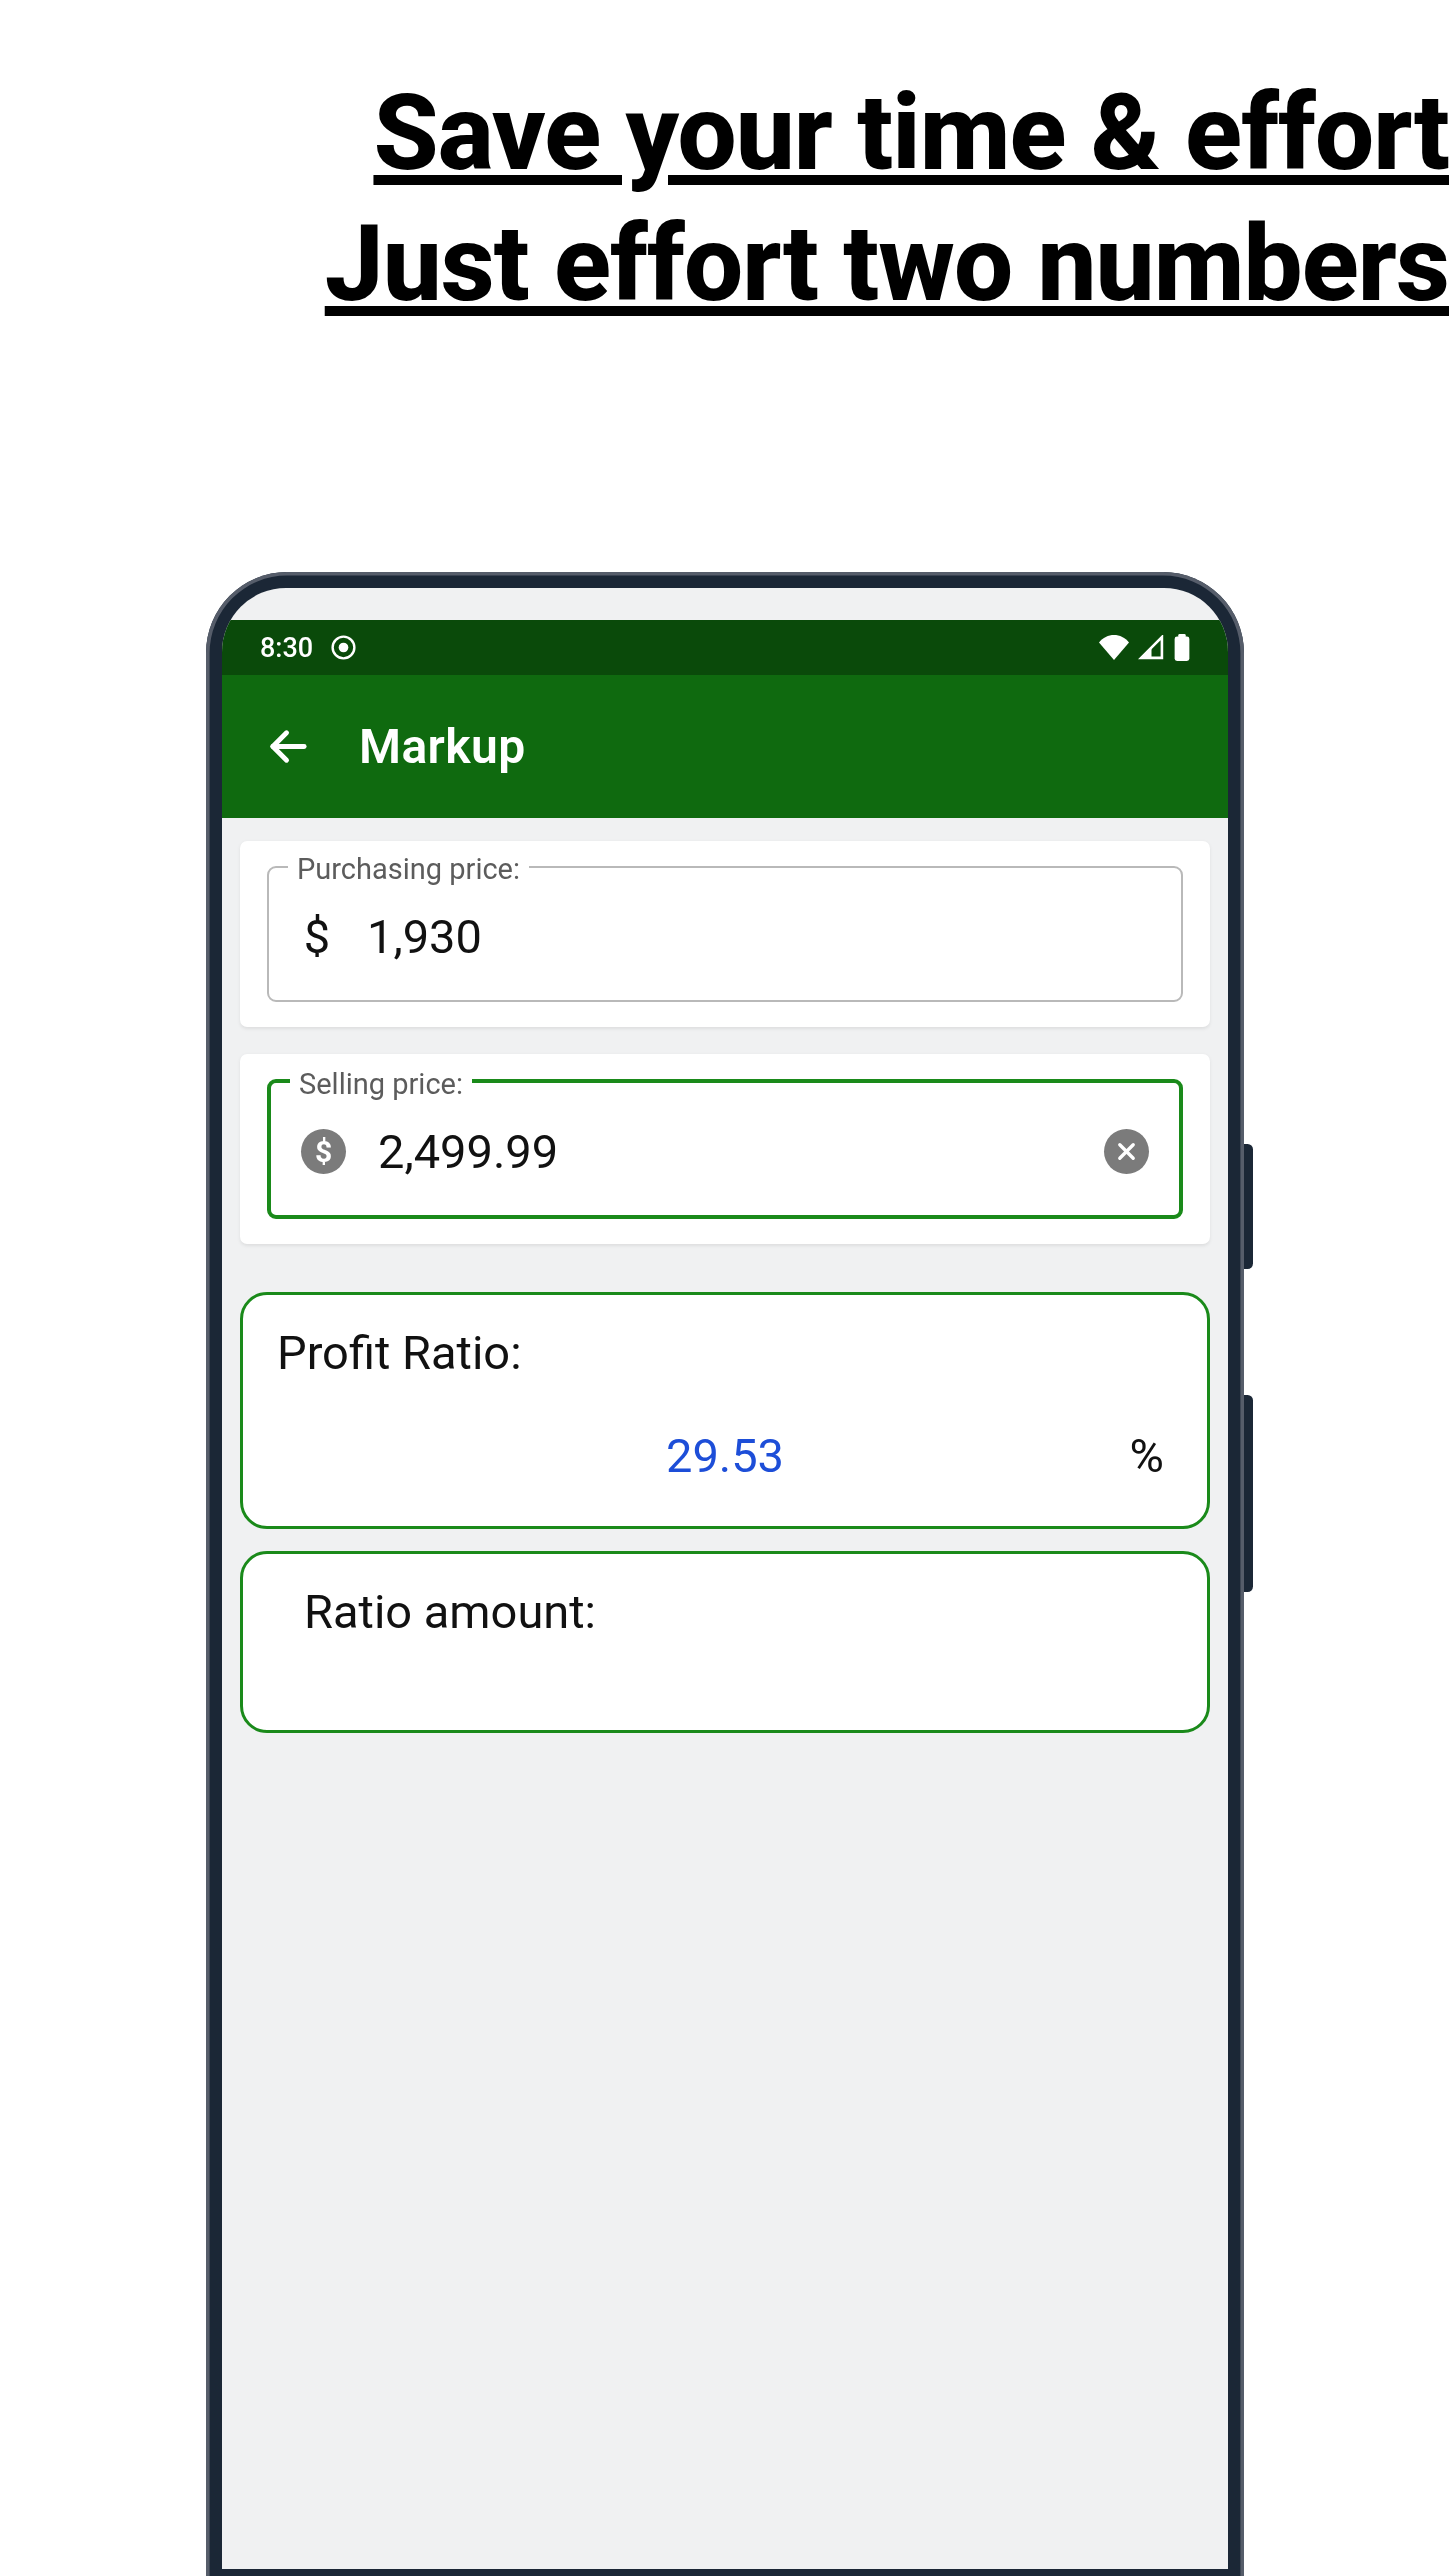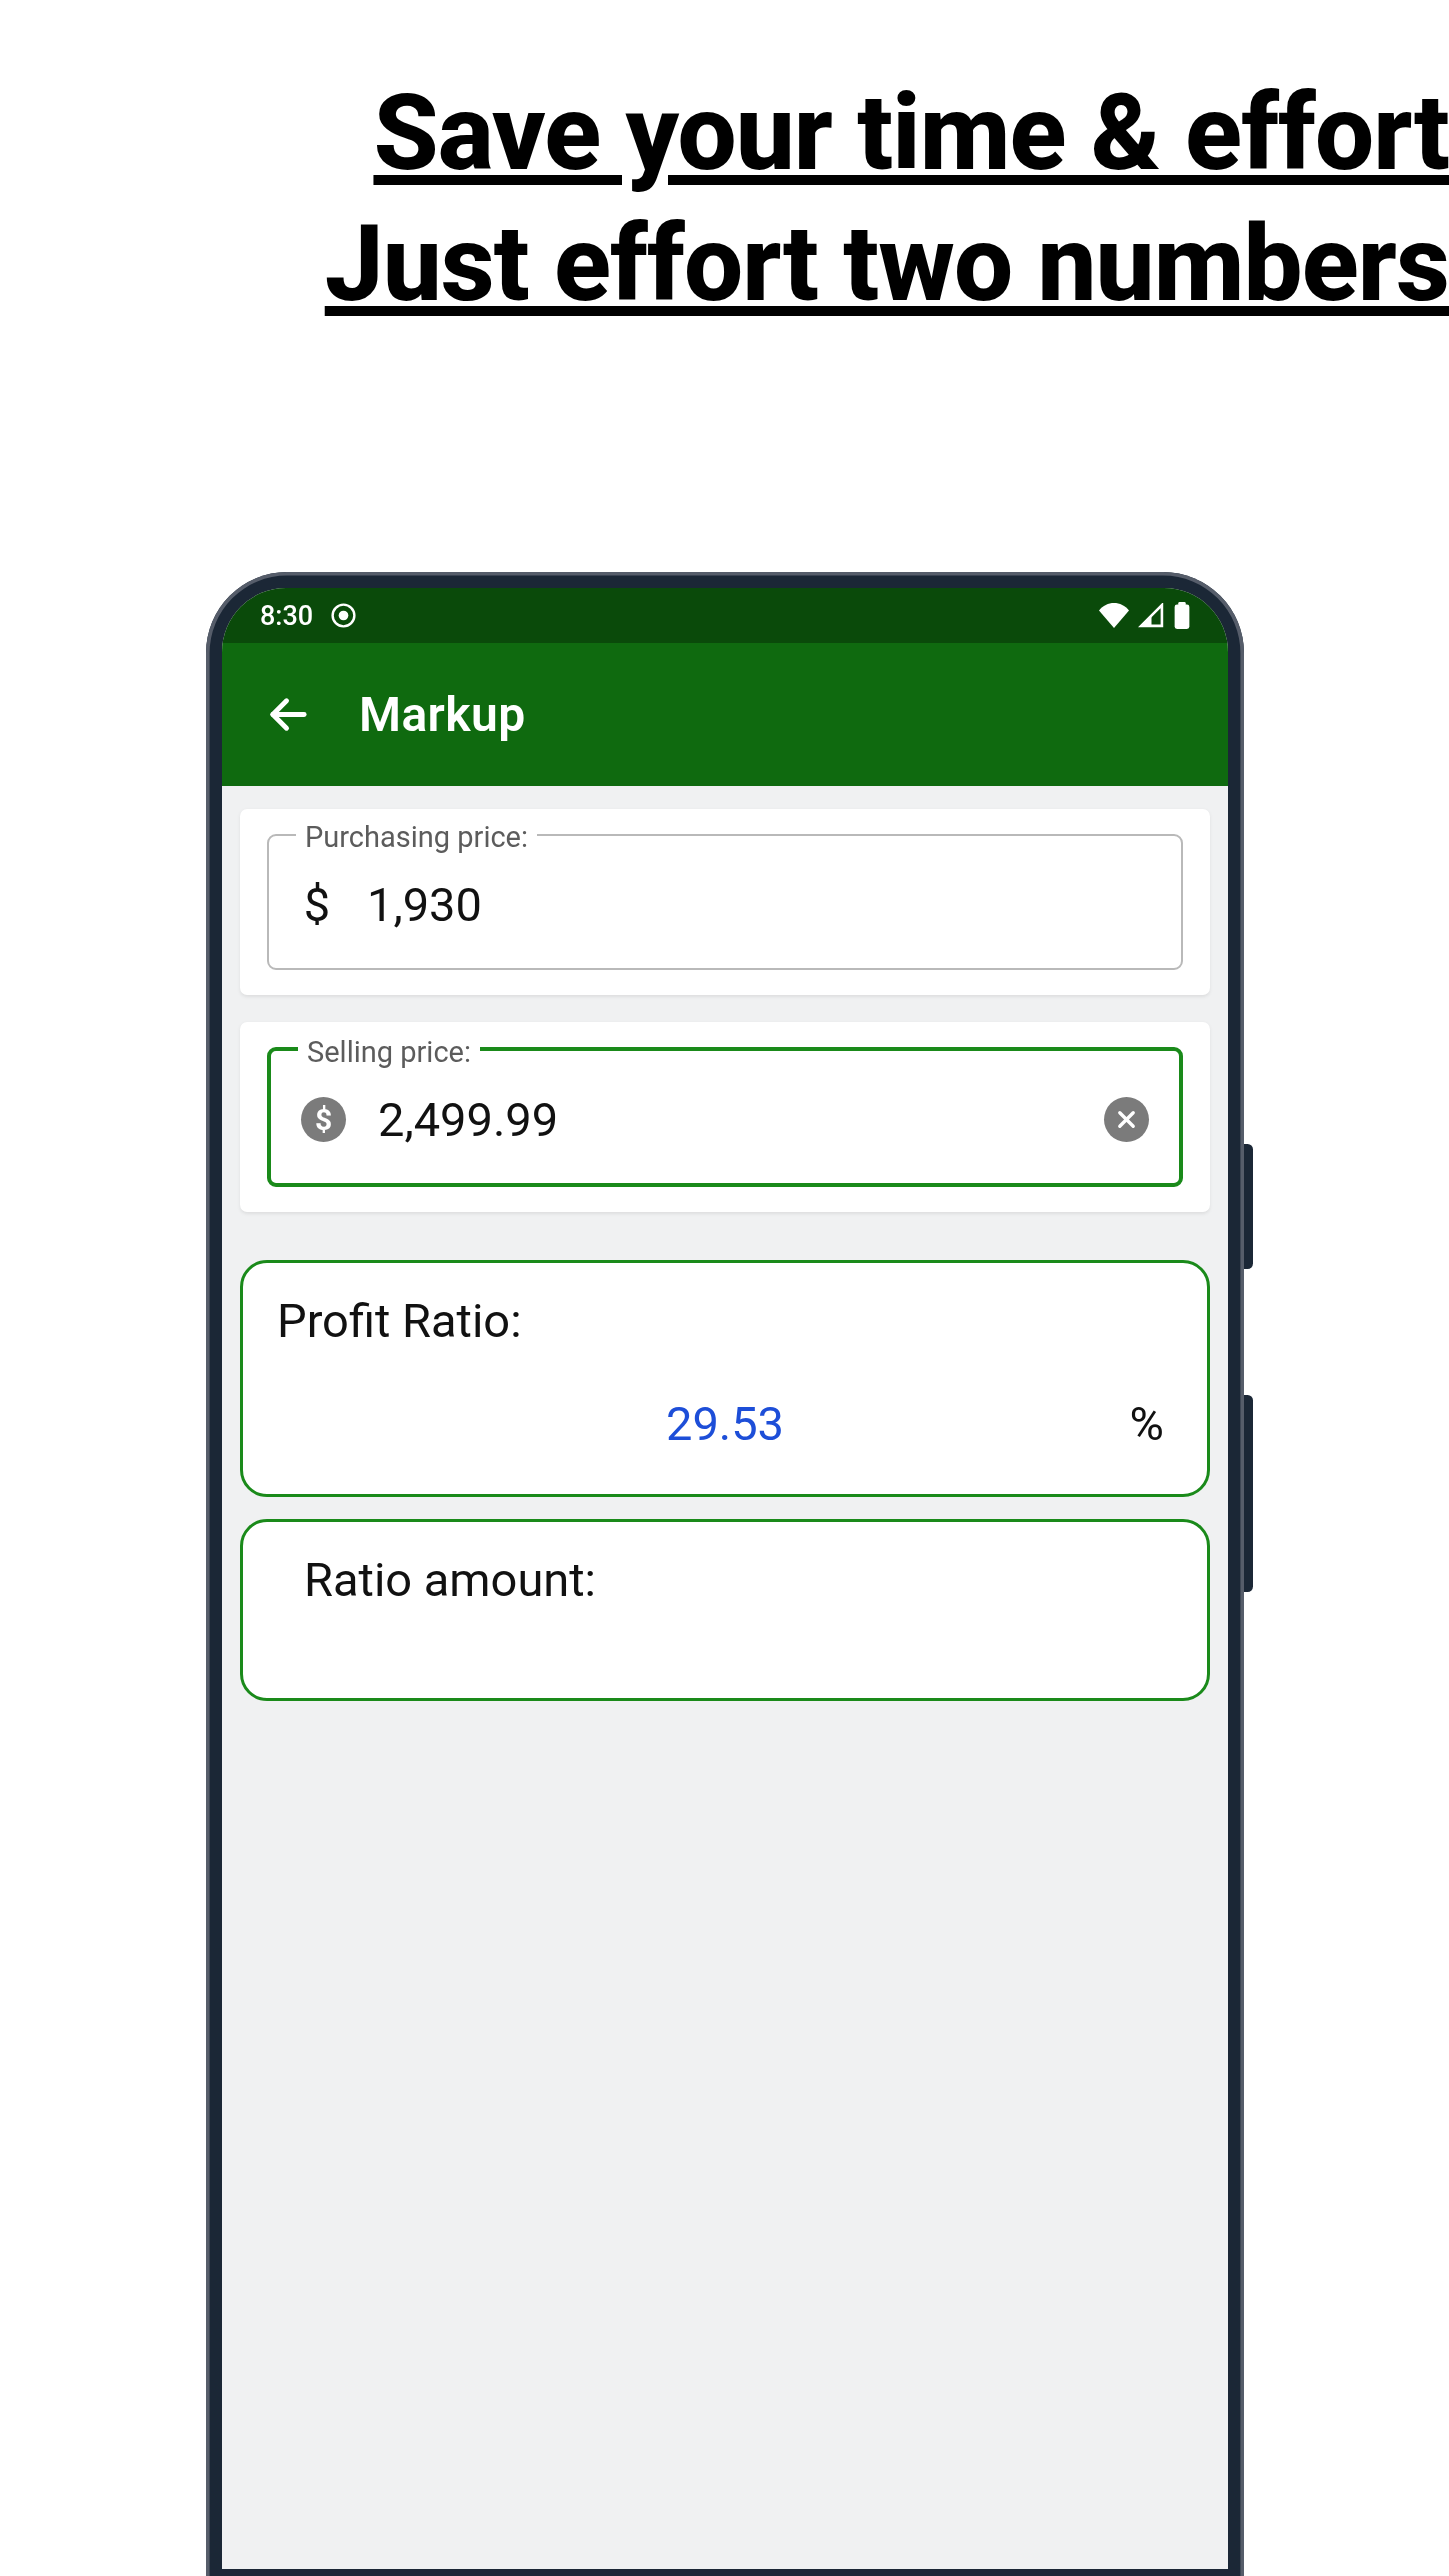--- a/index.html
+++ b/index.html
@@ -60,20 +60,21 @@
   .statusbar {
     height: 55px;
     background: #0a4a0a;
     display: flex;
     align-items: center;
     justify-content: space-between;
     padding: 0 38px;
     color: #fff;
     font-size: 27px;
     font-weight: 500;
+    margin-top: 32px;
   }
   .statusbar .left { display: flex; align-items: center; gap: 16px; }
   .statusbar .right { display: flex; align-items: center; gap: 9px; }
 
   .appbar {
     height: 143px;
     background: #0f6a0f;
     display: flex;
     align-items: center;
     gap: 47px;
@@ -110,21 +111,21 @@
     border: 2.7px solid #b9b9b9;
     border-radius: 9px;
     padding: 41px 30px 36px 30px;
     display: flex;
     align-items: center;
     gap: 32px;
   }
   .outlined .legend {
     position: absolute;
     top: -16px;
-    left: 27px;
+    left: 19px;
     background: #fff;
     padding: 0 9px;
     font-size: 29px;
     color: #5c5c5c;
   }
   .outlined.focused {
     border-color: #1a8a1a;
     border-width: 4.5px;
   }
   .outlined input {

